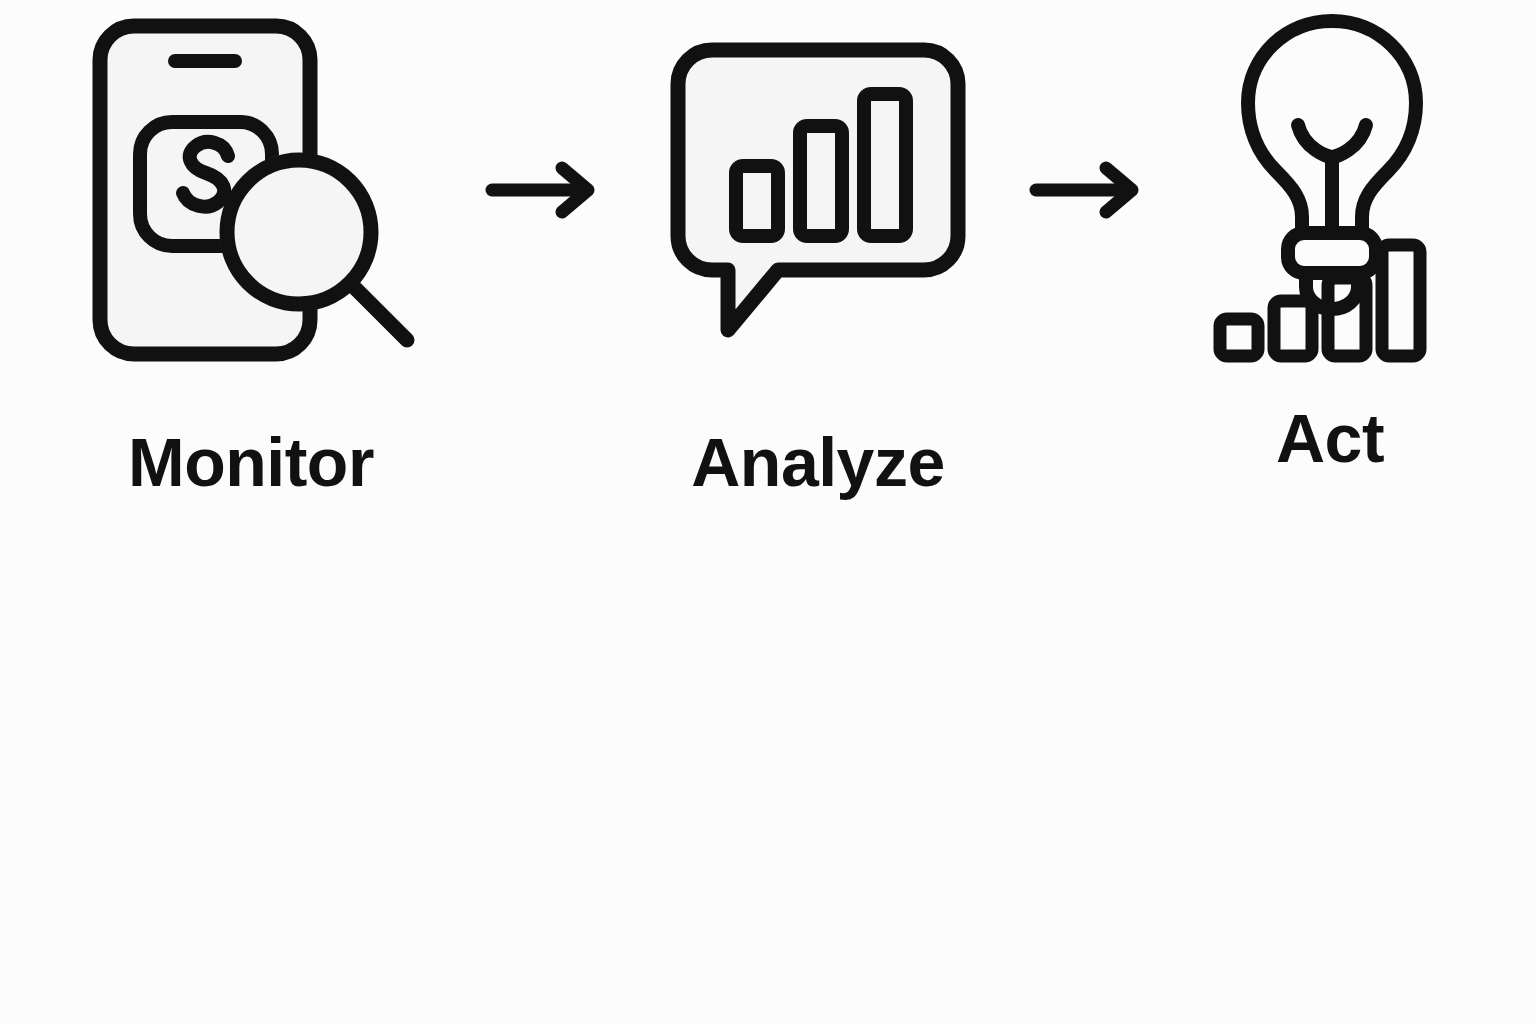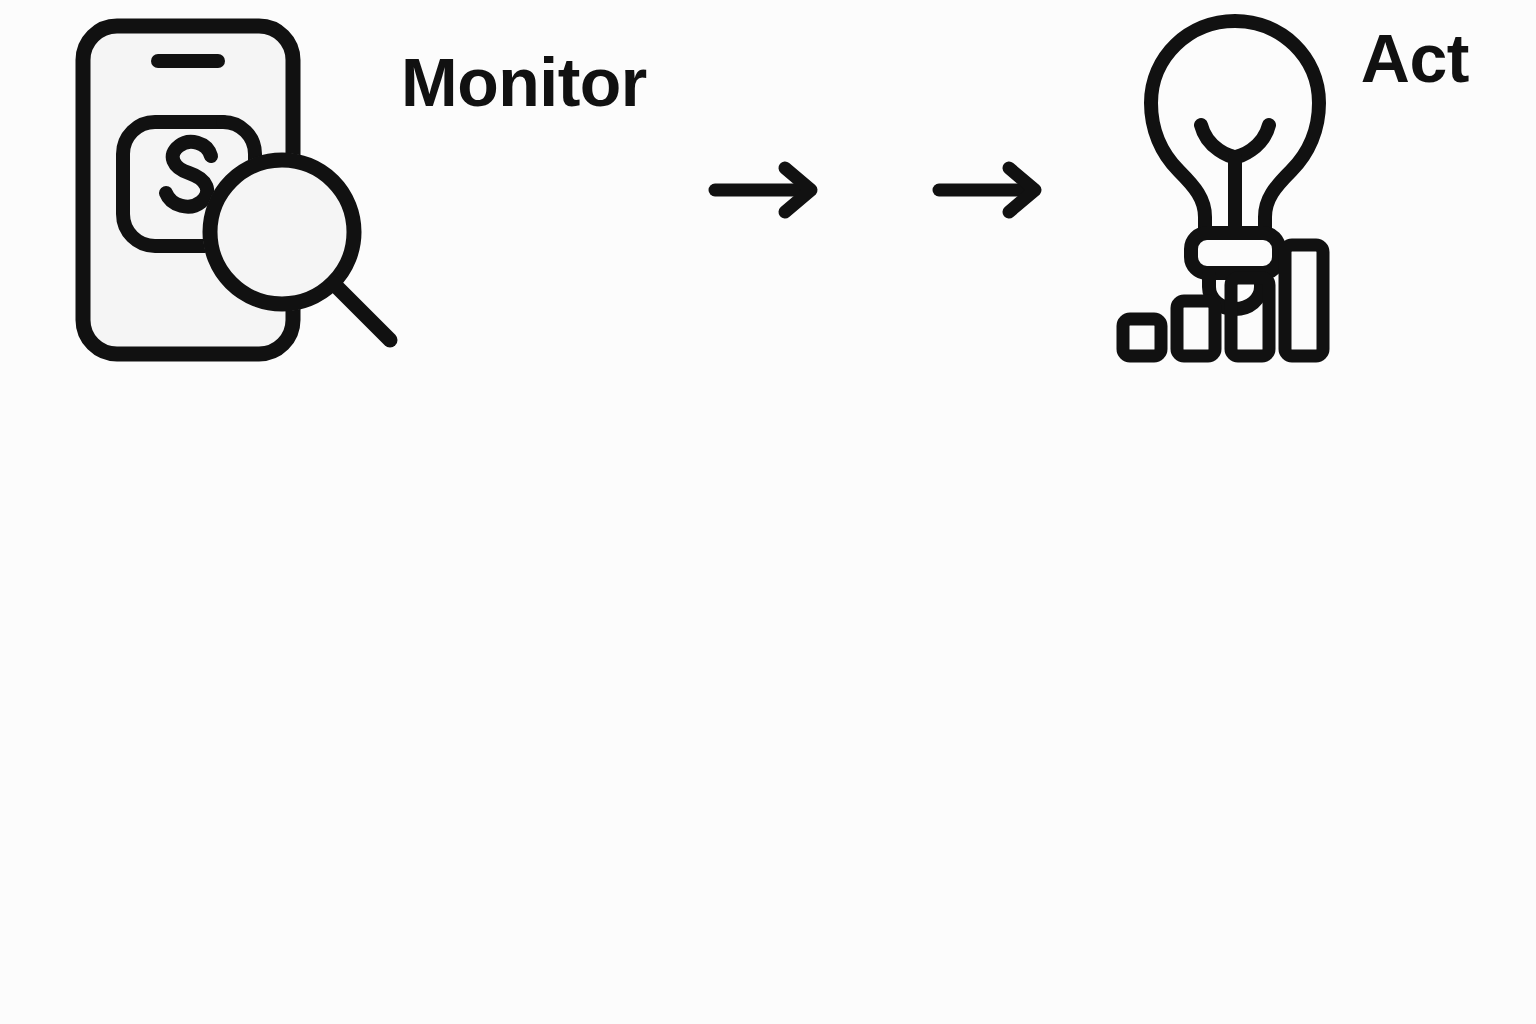--- a/index.html
+++ b/index.html
@@ -30,22 +30,22 @@
     height: 1024px;
     display: flex;
     flex-direction: row;
     align-items: flex-start;
     justify-content: center;
   }
 
   .step {
     position: relative;
     display: flex;
-    flex-direction: row;
-    align-items: flex-start;
+    flex-direction: column;
+    align-items: center;
   }
 
   .step-icon {
     display: block;
   }
 
   .step-label {
     font-family: "Liberation Sans", sans-serif;
     font-weight: bold;
     font-size: 68px;
@@ -145,20 +145,33 @@
       <div class="connector-wrap">
         <svg class="arrow-svg" width="118" height="64" viewBox="0 0 118 64">
           <line x1="8" y1="32" x2="92" y2="32" stroke="#111111" stroke-width="13" stroke-linecap="round"></line>
           <polyline points="78,10 104,32 78,54" fill="none" stroke="#111111" stroke-width="13" stroke-linecap="round" stroke-linejoin="round"></polyline>
         </svg>
       </div>
     </div>
 
     <div class="gap-b"></div>
 
+    <div class="step step-analyze">
+      <div class="step-icon-wrap">
+        <svg class="step-icon" width="320" height="320" viewBox="0 0 320 320">
+
+          <path d="M 54 20 L 266 20 A 34 34 0 0 1 300 54 L 300 206 A 34 34 0 0 1 266 240 L 120 240 L 70 300 L 70 240 L 54 240 A 34 34 0 0 1 20 206 L 20 54 A 34 34 0 0 1 54 20 Z" fill="#f5f5f5" stroke="#111111" stroke-width="15" stroke-linejoin="round" stroke-linecap="round"></path>
+
+          <rect x="78" y="136" width="42" height="70" rx="7" ry="7" fill="#f5f5f5" stroke="#111111" stroke-width="14"></rect>
+          <rect x="142" y="96" width="42" height="110" rx="7" ry="7" fill="#f5f5f5" stroke="#111111" stroke-width="14"></rect>
+          <rect x="206" y="64" width="42" height="142" rx="7" ry="7" fill="#f5f5f5" stroke="#111111" stroke-width="14"></rect>
+        </svg>
+      </div>
+      <div class="step-label">Analyze</div>
+    </div>
 
     <div class="gap-c"></div>
 
     <div class="connector">
       <div class="connector-wrap">
         <svg class="arrow-svg" width="118" height="64" viewBox="0 0 118 64">
           <line x1="8" y1="32" x2="92" y2="32" stroke="#111111" stroke-width="13" stroke-linecap="round"></line>
           <polyline points="78,10 104,32 78,54" fill="none" stroke="#111111" stroke-width="13" stroke-linecap="round" stroke-linejoin="round"></polyline>
         </svg>
       </div>

